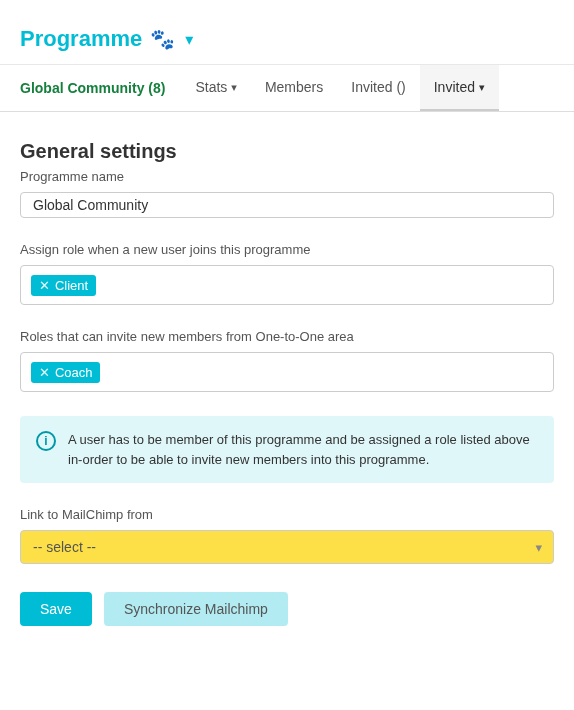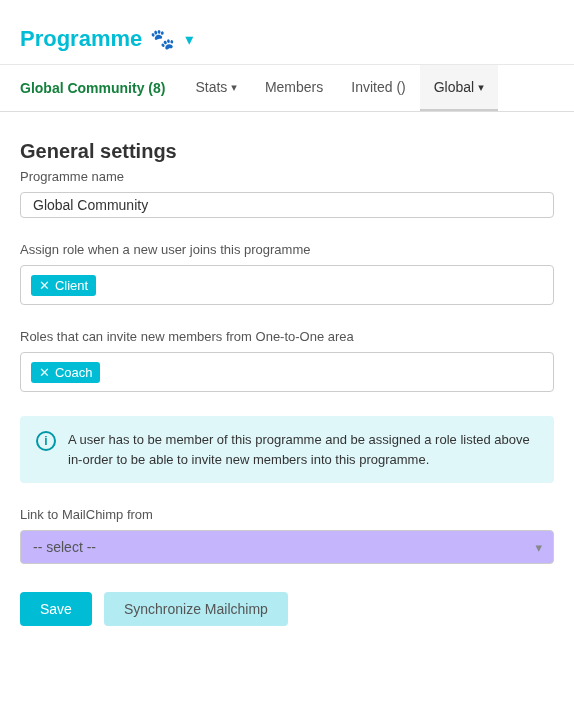--- a/index.html
+++ b/index.html
@@ -166,21 +166,21 @@
     }
 
     
     .select-field {
       width: 100%;
       border: 1px solid #ccc;
       border-radius: 4px;
       padding: 8px 12px;
       font-size: 14px;
       color: #555;
-      background: #c4b5fd;
+      background: #fde047;
       appearance: none;
       -webkit-appearance: none;
       outline: none;
       cursor: pointer;
     }
     .select-wrapper {
       position: relative;
     }
     .select-wrapper::after {
       content: '▾';
@@ -236,21 +236,21 @@
     <span>Stats</span>
     <span class="tab-arrow">▾</span>
   </div>
   <div class="tab-item">
     <span>Members</span>
   </div>
   <div class="tab-item">
     <span>Invited ()</span>
   </div>
   <div class="tab-item active">
-    <span>Global</span>
+    <span>Invited</span>
     <span class="tab-arrow">▾</span>
   </div>
 </nav>
 
 <div class="main-content">
 
   <h2 class="section-title">General settings</h2>
 
   <div class="field-group">
     <div class="field-label">Programme name</div>

